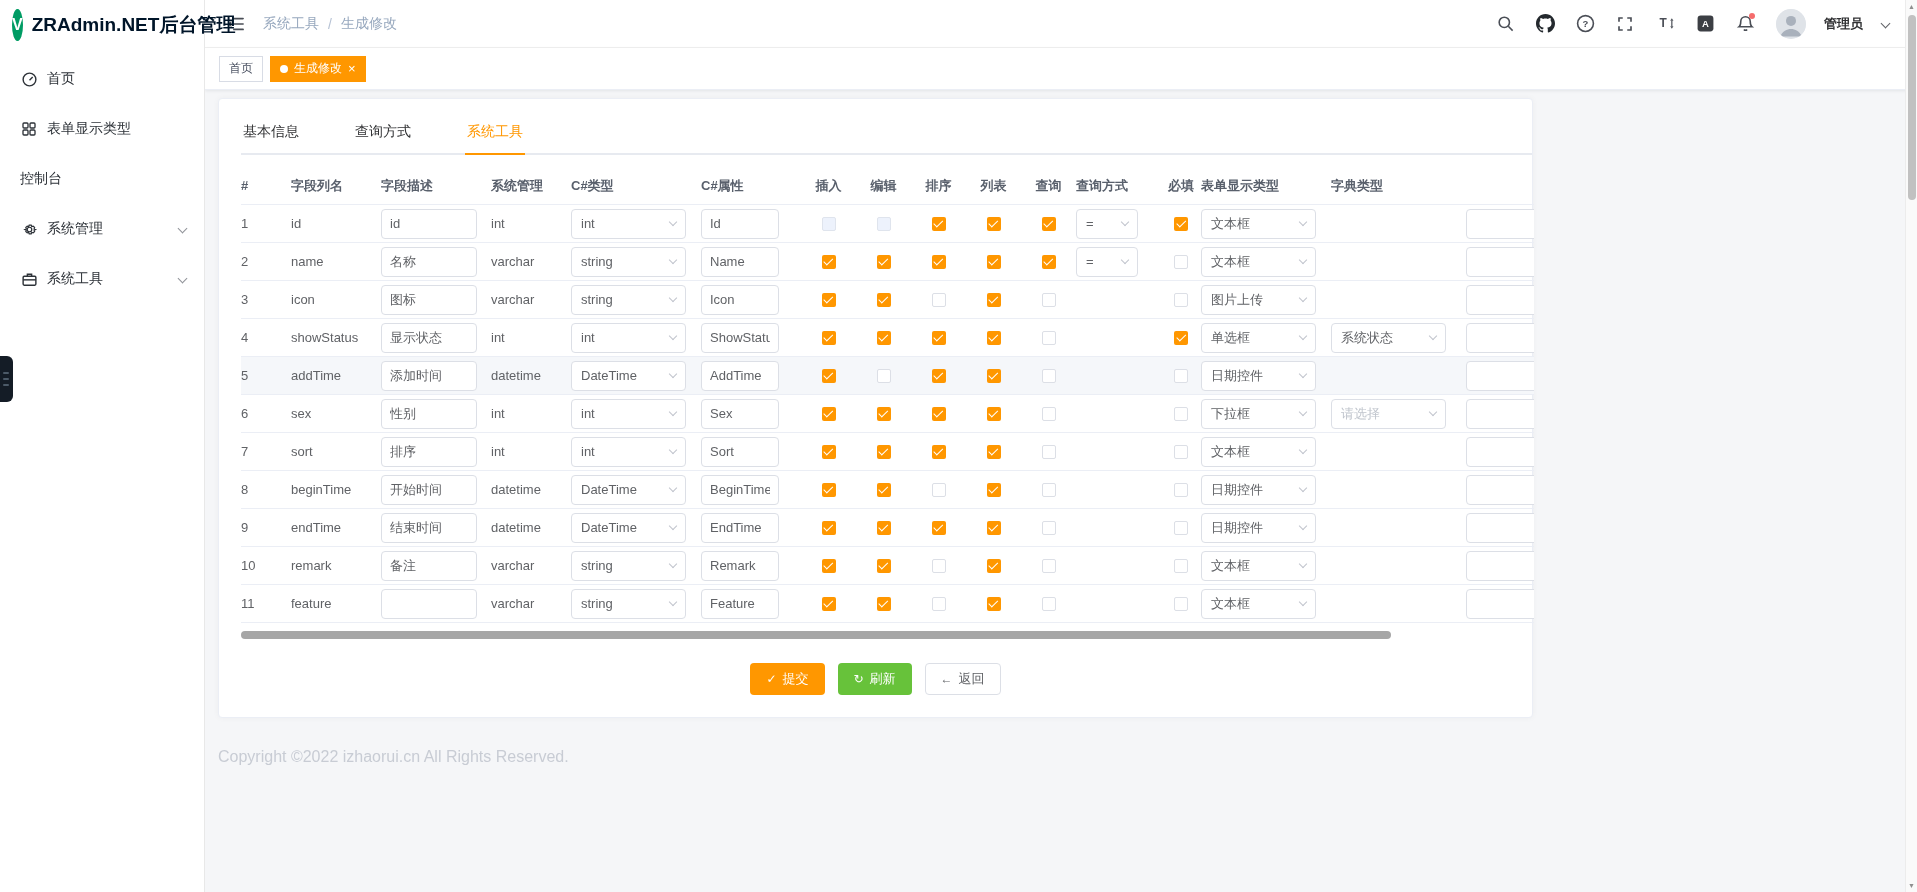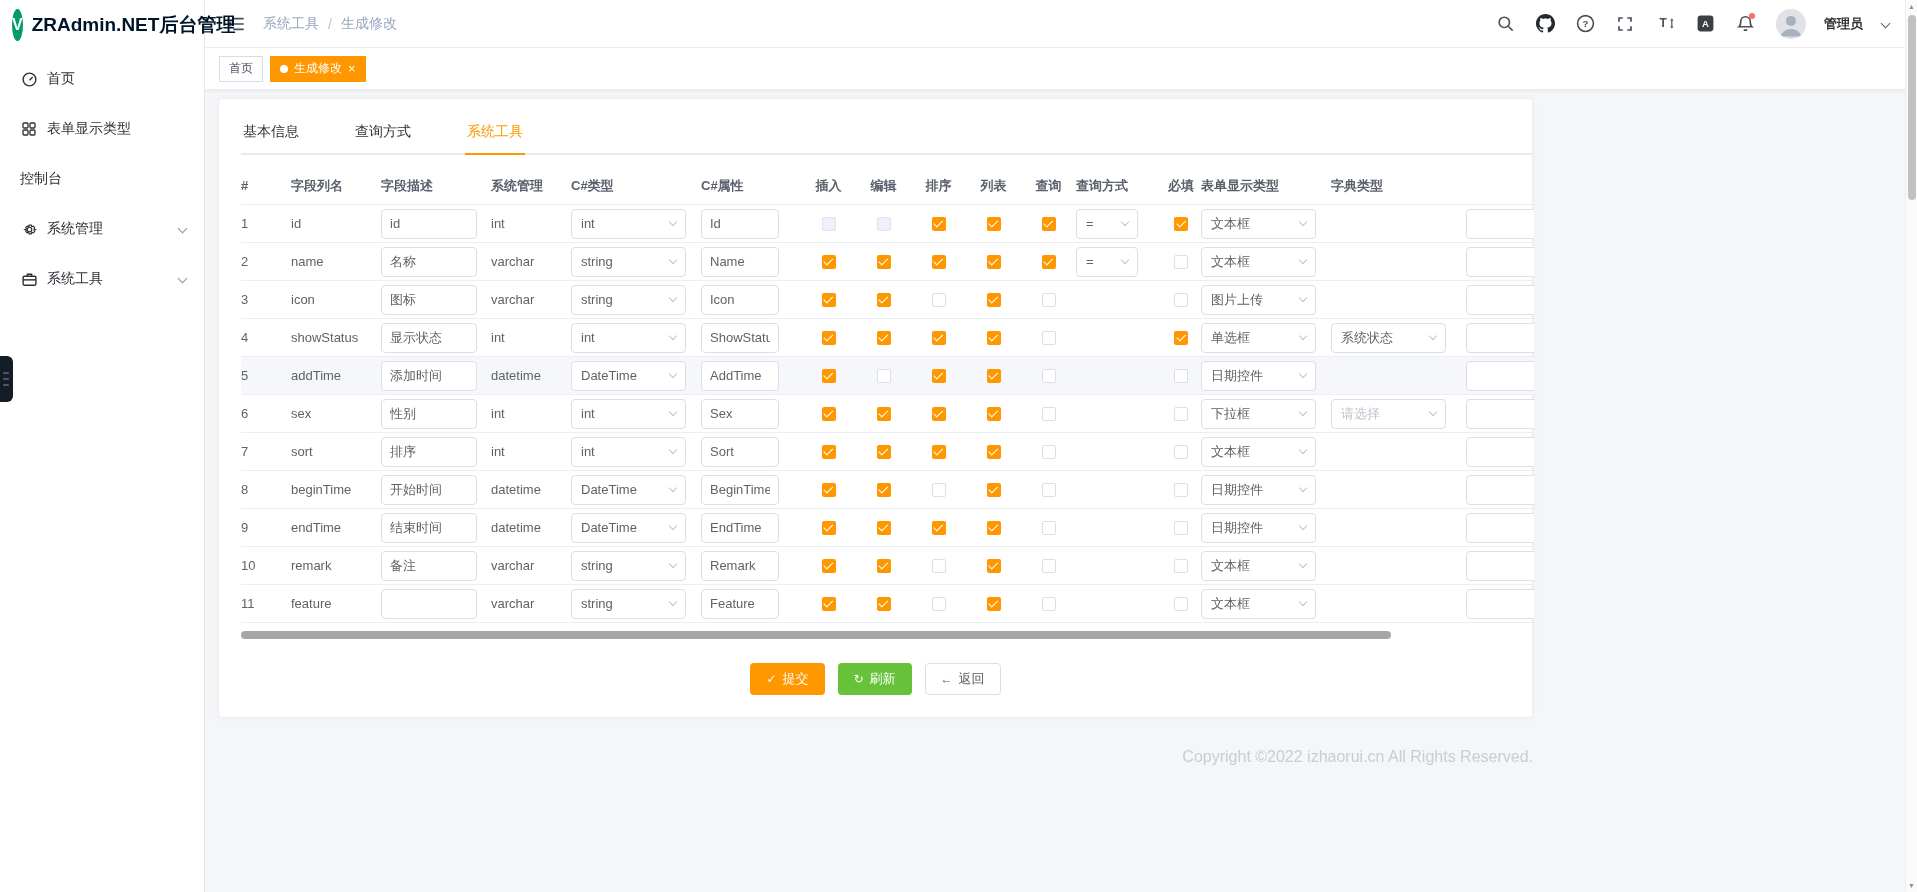--- a/index.html
+++ b/index.html
@@ -98,21 +98,21 @@
   .hscroll{width:1293px;height:8px;margin-top:8px;position:relative}
   .hscroll .hthumb{position:absolute;left:0;top:0;height:8px;width:1150px;background:#a6a6a6;border-radius:4px;cursor:pointer}
 
   .actions{display:flex;justify-content:center;align-items:center;gap:13px;margin-top:24px;padding-right:22px}
   .btn{height:32px;padding:0 15px;border-radius:4px;font-size:13px;display:inline-flex;align-items:center;gap:6px;cursor:pointer;border:1px solid transparent;font-family:inherit}
   .btn-primary{background:#ff9700;color:#fff}
   .btn-success{background:#67c23a;color:#fff}
   .btn-plain{background:#fff;border-color:#dcdfe6;color:#606266}
   .btn .bi{font-size:12px;line-height:1}
 
-  .footer{width:1315px;text-align:right;margin-top:30px;color:#c8ccd4;font-size:16px}
+  .footer{width:1315px;text-align:left;margin-top:30px;color:#c8ccd4;font-size:16px}
 
   
   .vscroll{position:fixed;right:0;top:0;width:12px;height:892px;background:#fafafa;border-left:1px solid #ececec;z-index:30}
   .vscroll .arr{height:13px;display:flex;align-items:center;justify-content:center;color:#8f8f8f;font-size:7px;cursor:pointer}
   .vscroll .arr.bottom{position:absolute;bottom:0;left:0;width:100%}
   .vthumb{position:absolute;top:15px;left:2px;width:8px;height:185px;background:#c1c1c1;border-radius:4px;cursor:pointer}
 </style>
 </head>
 <body>
 

